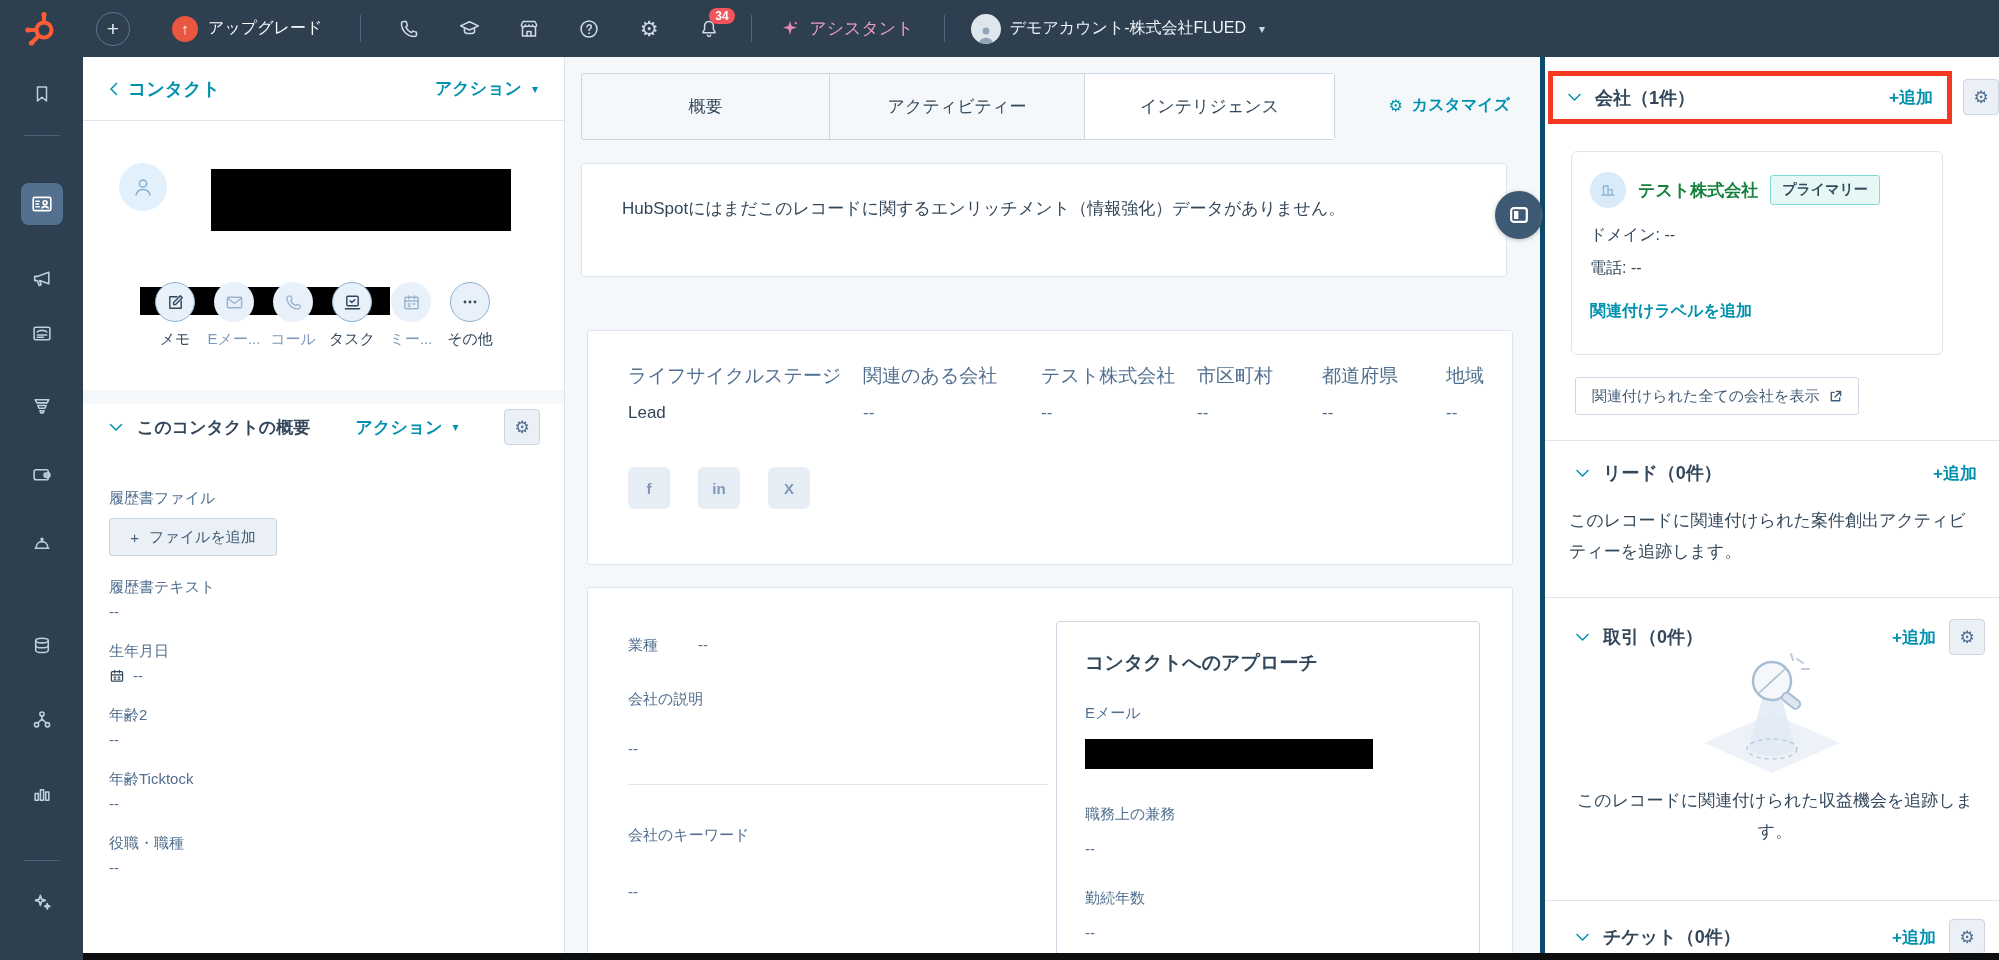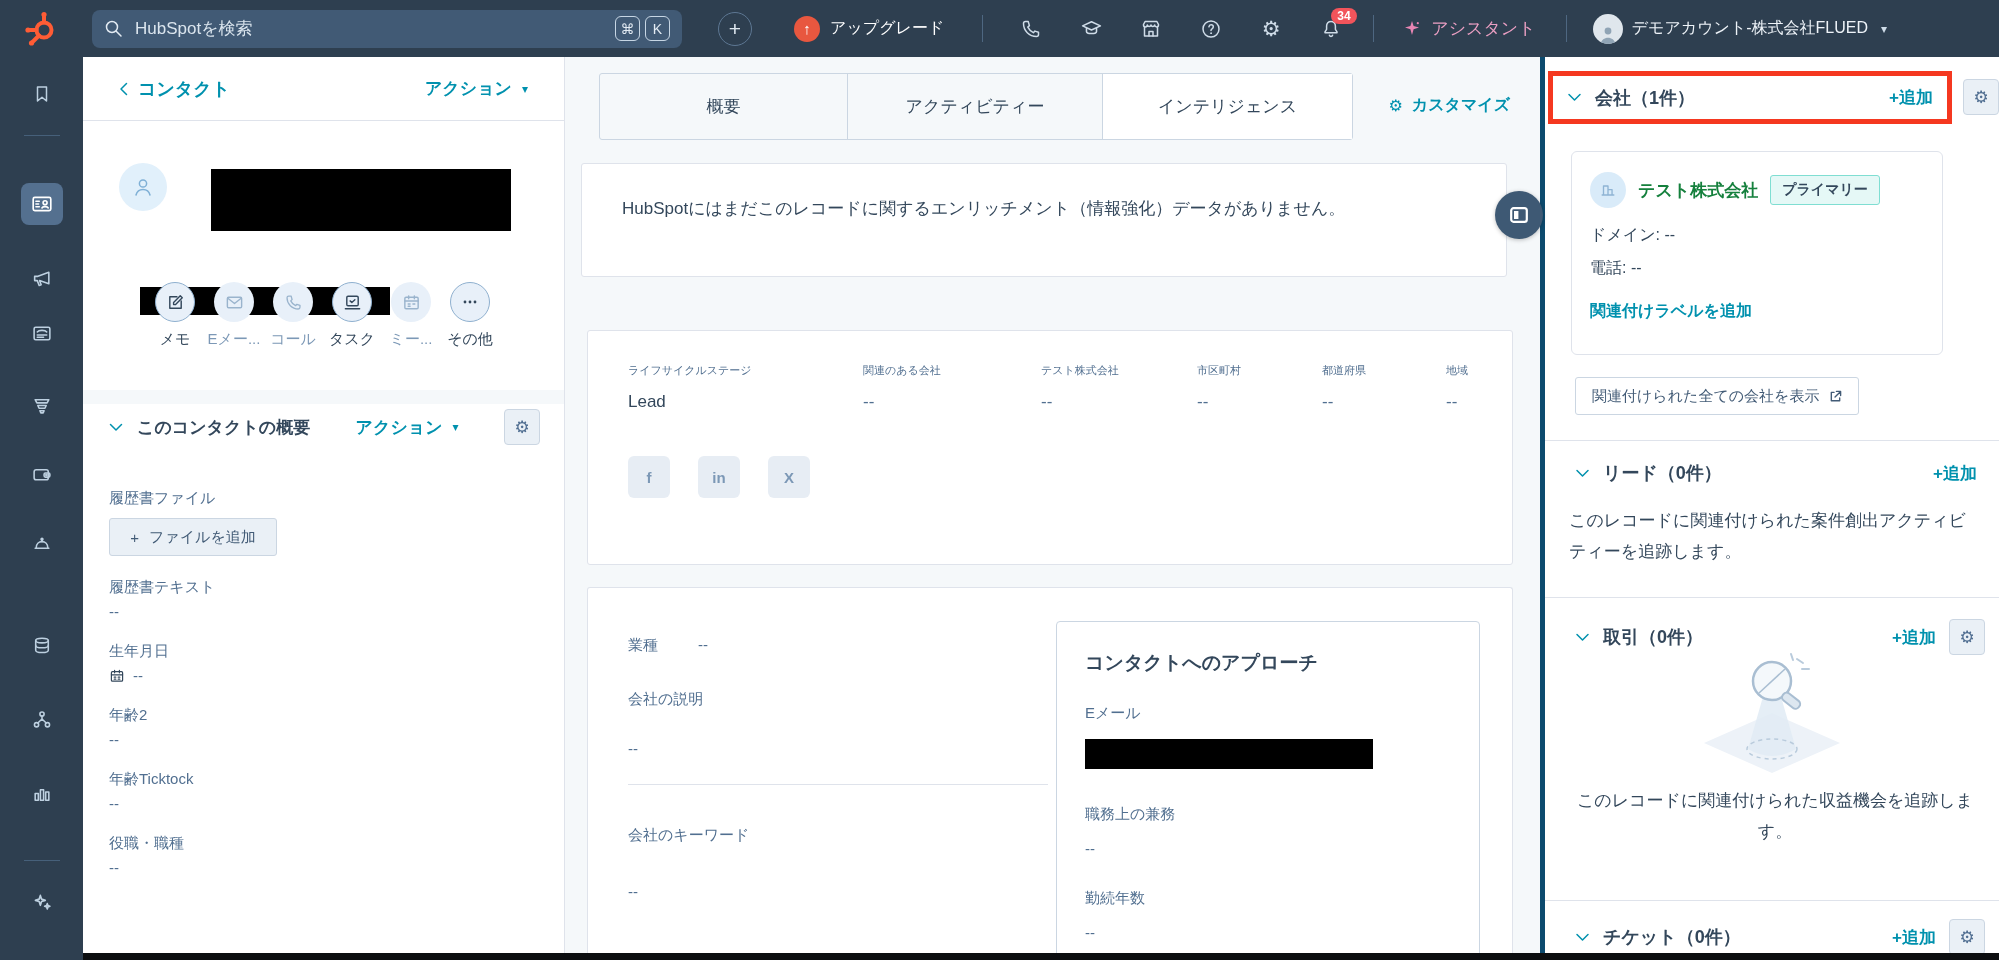--- a/index.html
+++ b/index.html
@@ -30,21 +30,21 @@
   .caret { color:#cfdce8; font-size:12px; margin-left:4px; }
 
   
   .rail { position:absolute; left:0; top:57px; width:83px; height:903px; background:#2e3f50; color:#bdd0e0; }
   .ri { position:absolute; left:50%; transform:translateX(-50%); }
   .rdivider { width:36px; height:1px; background:#46607a; }
   .active-tile { width:42px; height:42px; background:#54708f; border-radius:8px; color:#fff; display:flex; align-items:center; justify-content:center; }
 
   
   .lpanel { position:absolute; left:83px; top:57px; width:482px; height:903px; background:#fff; border-right:1px solid #dfe3eb; }
-  .lhead { height:64px; border-bottom:1px solid #dfe3eb; display:flex; align-items:center; padding:0 36px;gap:31px; }
+  .lhead { height:64px; border-bottom:1px solid #dfe3eb; display:flex; align-items:center; padding:0 26px;gap:31px; }
   .back { display:flex; align-items:center; gap:10px; font-size:18px; font-weight:bold; color:#0091ae; }
   .actions-link { margin-left:auto; color:#0091ae; font-size:17px; font-weight:bold; display:flex; align-items:center; gap:6px; }
   .avatar-l { position:absolute; left:36px; top:106px; width:48px; height:48px; border-radius:50%; background:#e1f0fb; color:#7fb0d6; display:flex; align-items:center; justify-content:center; }
   .redact { background:#000; }
   .copy-ic { position:absolute; left:318px; top:228px; }
   .qa-row { position:absolute; left:0; top:225px; width:482px; }
   .qa { position:absolute; width:58px; text-align:center; }
   .qa-circ { width:40px; height:40px; border-radius:50%; background:#e8f0f9; margin:0 auto; display:flex; align-items:center; justify-content:center; }
   .qa-circ.bordered { border:1px solid #8fb0cf; }
   .qa-label { margin-top:8px; font-size:15px; color:#33475b; white-space:nowrap; }
@@ -56,29 +56,29 @@
   .gearbtn { width:36px; height:36px; border:1px solid #cbd6e2; background:#eaf0f6; border-radius:4px; color:#506e91; font-size:17px; display:flex; align-items:center; justify-content:center; }
   .fields { position:absolute; left:26px; top:432px; right:26px; }
   .flabel { font-size:15px; color:#516f90; }
   .fvalue { font-size:15px; color:#516f90; margin-top:6px; }
   .addfile { margin-top:10px; width:168px; height:38px; border:1px solid #cbd6e2; background:#eaf0f6; border-radius:3px; color:#425b76; font-size:15px; display:flex; align-items:center; justify-content:center; gap:10px; }
   .mt22 { margin-top:22px; }
   .cal-val { display:flex; align-items:center; gap:8px; margin-top:6px; font-size:15px; color:#516f90; }
 
   
   .center { position:absolute; left:565px; top:57px; width:975px; height:903px; background:#f5f8fa; }
-  .tabs { position:absolute; left:34px; top:16px; display:flex; border:1px solid #cbd6e2; border-radius:3px; background:#f5f8fa; }
+  .tabs { position:absolute; left:16px; top:16px; display:flex; border:1px solid #cbd6e2; border-radius:3px; background:#f5f8fa; }
   .tab { height:65px; display:flex; align-items:center; justify-content:center; font-size:17px; color:#33475b; border-right:1px solid #cbd6e2; }
   .tab:last-child { border-right:none; }
   .tab.active { background:#fff; }
   .customize { position:absolute; right:30px; top:38px; display:flex; align-items:center; gap:9px; color:#0091ae; font-size:16px; font-weight:bold; }
   .card { position:absolute; background:#fff; border:1px solid #dfe3eb; border-radius:3px; }
   .enrich-text { padding:28px 40px; font-size:17px; line-height:1.95; color:#33475b; }
   .props { display:flex; padding:32px 0 0 40px; }
-  .prop .flabel { font-size:11px; }
+  .prop .flabel { font-size:19px; }
   .prop .pval { margin-top:14px; font-size:17px; color:#33475b; }
   .prop .pval.dim { color:#516f90; }
   .socials { display:flex; gap:28px; padding:44px 0 0 40px; }
   .soc { width:42px; height:42px; border-radius:6px; background:#e7edf4; color:#7c98b6; font-weight:bold; font-size:15px; display:flex; align-items:center; justify-content:center; }
   .c3field { position:absolute; left:40px; font-size:15px; color:#516f90; }
   .c3div { position:absolute; left:40px; width:420px; height:1px; background:#dfe3eb; }
   .approach { position:absolute; left:468px; top:33px; width:424px; height:397px; background:#fff; border:1px solid #cbd6e2; border-radius:4px; padding:28px; }
   .approach h3 { font-size:19px; color:#33475b; }
   .collapse-btn { position:absolute; left:1495px; top:191px; width:48px; height:48px; border-radius:50%; background:#3e5974; display:flex; align-items:center; justify-content:center; z-index:12; box-shadow:0 1px 4px rgba(0,0,0,.25); }
 
@@ -114,31 +114,20 @@
           <path d="M24 13.5V6.5"></path>
           <path d="M16.5 21H9.5"></path>
           <path d="M19 26.5L12.5 33"></path>
         </g>
         <circle cx="24" cy="5.5" r="2.6" fill="#ff5c35"></circle>
         <circle cx="8" cy="21" r="2.6" fill="#ff5c35"></circle>
         <circle cx="11.5" cy="34" r="2.6" fill="#ff5c35"></circle>
       </svg>
     </div>
 
-    <div class="search">
-      <span style="color:#e3ebf3;">
-        <svg width="19" height="19" viewBox="0 0 19 19" class="sv" stroke-width="2">
-            <circle cx="8" cy="8" r="5.5"></circle>
-            <path d="M12.5 12.5L17 17"></path>
-          </svg>
-      </span>
-      <input readonly="" placeholder="HubSpotを検索" style="">
-      <span class="key">⌘</span>
-      <span class="key">K</span>
-    </div>
 
     <div class="plusbtn">+</div>
 
     <div class="upgrade">
       <span class="upg-circ">↑</span>
       <span>アップグレード</span>
     </div>
 
     <div class="vdiv"></div>
 

